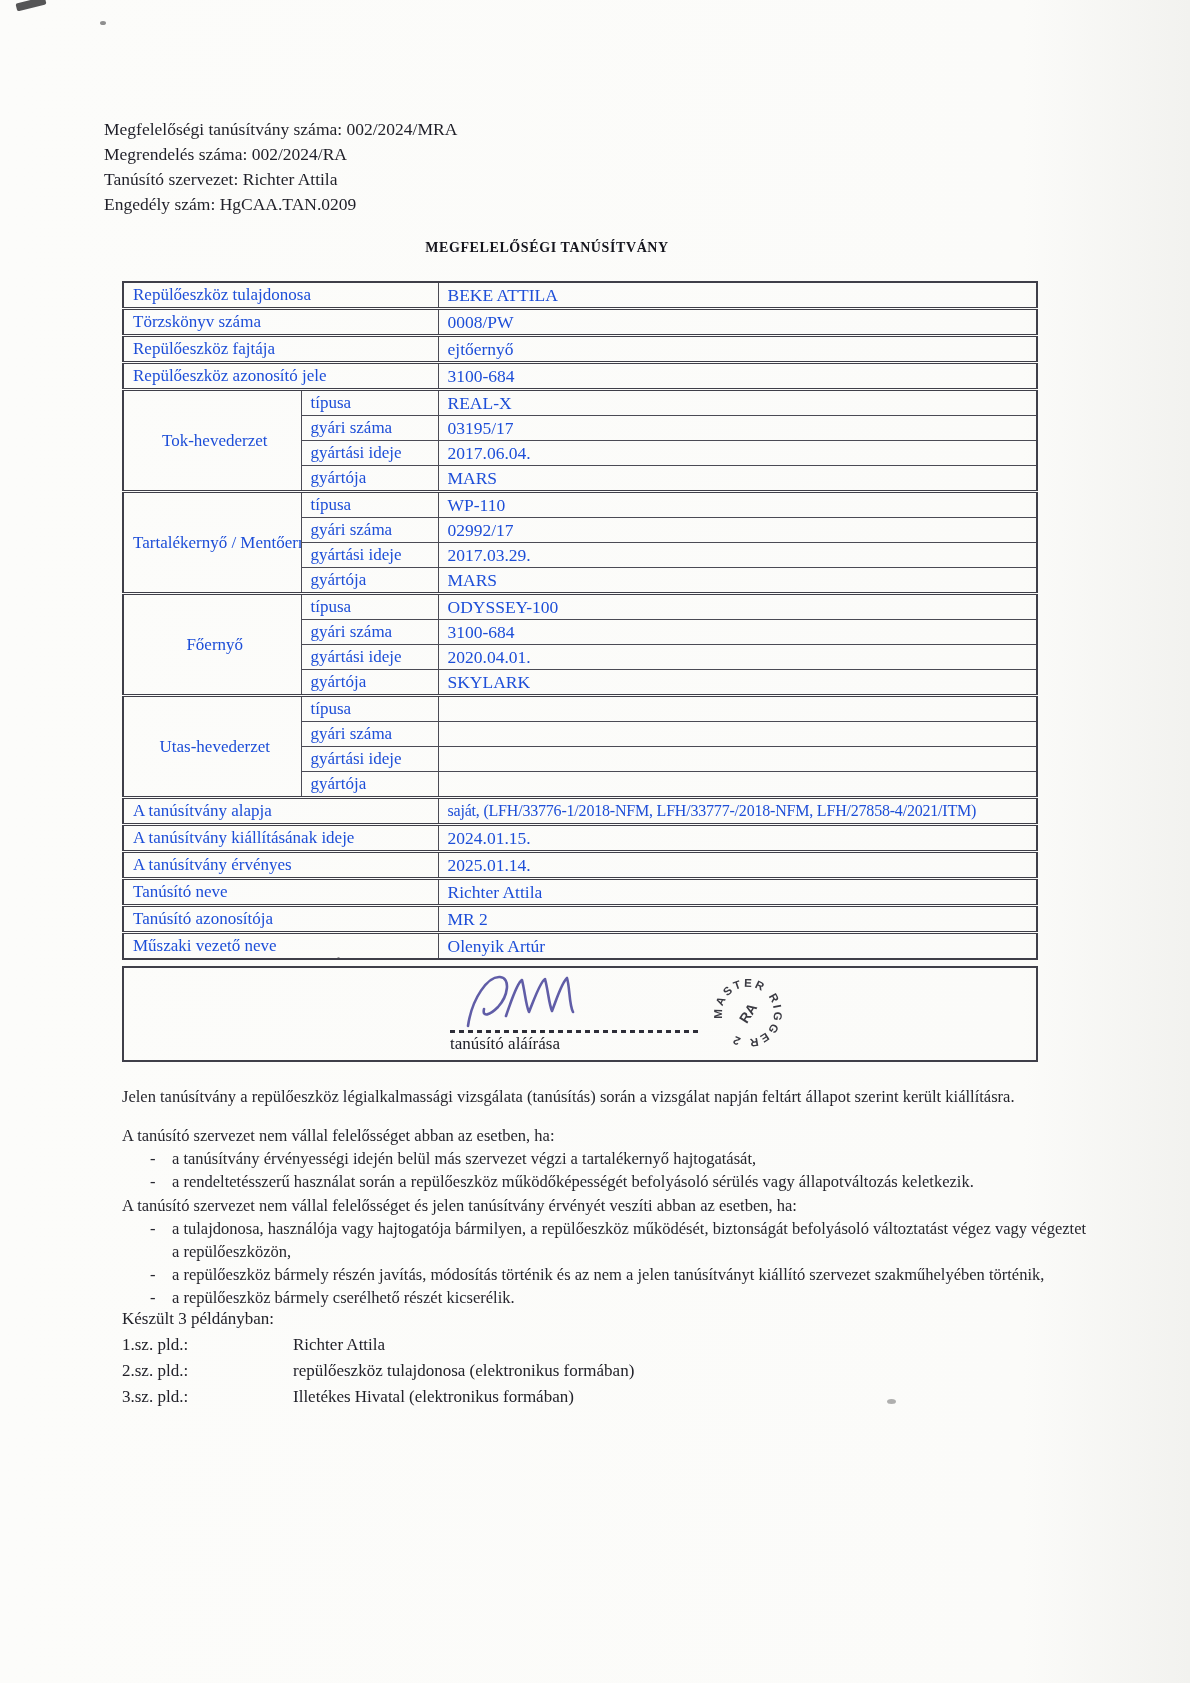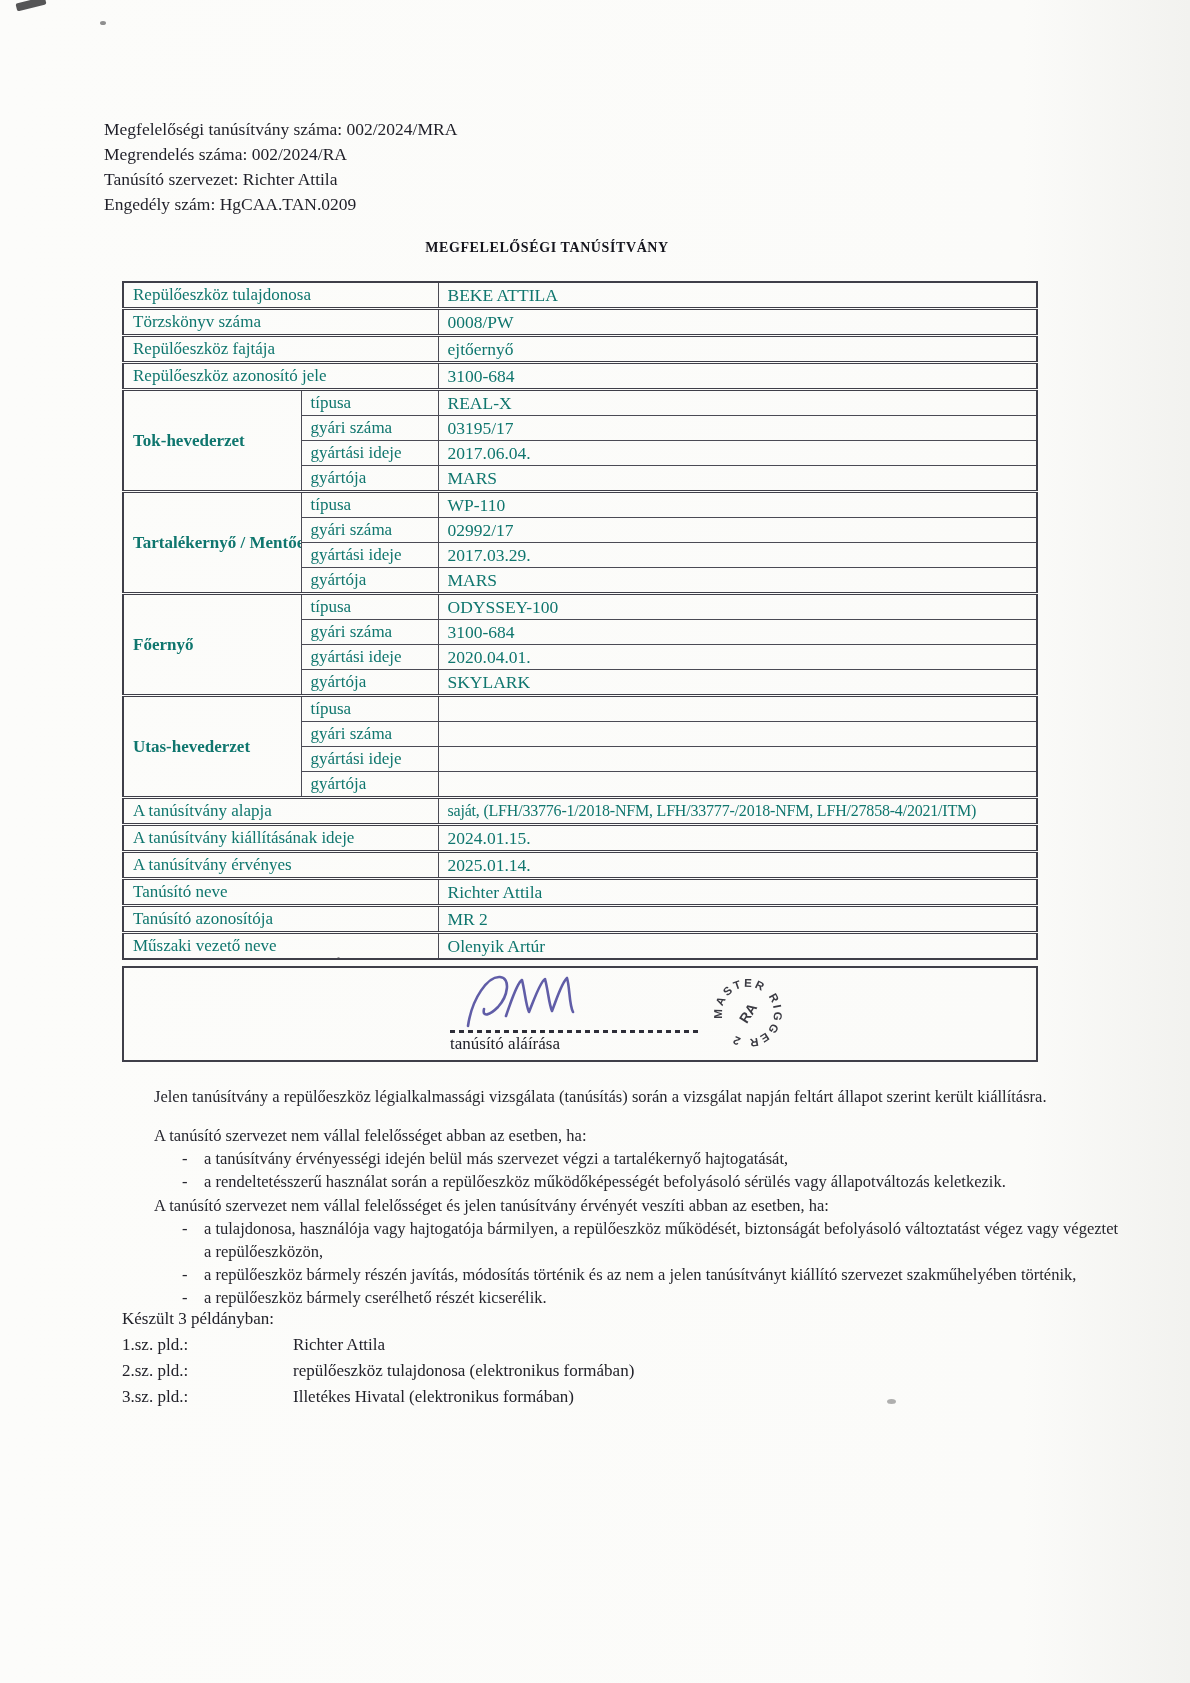--- a/index.html
+++ b/index.html
@@ -20,40 +20,40 @@
   
   .doc-header{top:117px;left:104px;font-size:17.5px;line-height:25px;color:#1f1f28;}
 
   
   .doc-title{top:240px;left:122px;width:850px;text-align:center;
     font-size:14px;font-weight:bold;letter-spacing:.6px;color:#15151d;}
 
   
   .tbl-wrap{top:281px;left:122px;}
   table.ctable{border-collapse:collapse;width:916px;table-layout:fixed;
-    font-size:17px;color:#0f766e;}
+    font-size:17px;color:#1d4ed8;}
   table.ctable{border:2px solid #3f3f49;}
   table.ctable td{border:1px solid #4b4b55;height:24px;padding:0 4px 0 9px;
     vertical-align:middle;overflow:hidden;white-space:nowrap;}
   table.ctable tr.sec>td{border-top:3px double #3f3f49;}
-  td.grp{text-align:left;white-space:pre-line;line-height:19px;padding:0 2px;font-weight:bold;}
+  td.grp{text-align:center;white-space:pre-line;line-height:19px;padding:0 2px;}
   td.val{font-size:17.5px;}
   td.val-sm{font-size:16px;letter-spacing:-.2px;}
 
   
   .sigbox{top:966px;left:122px;width:912px;height:92px;border:2px solid #3f3f49;
     background:transparent;}
   .sig-svg{left:318px;top:2px;}
   .sig-line{left:326px;top:62px;width:252px;height:3px;
     background:repeating-linear-gradient(90deg,#2e2e38 0 5px,transparent 5px 9px);}
   .sig-caption{left:326px;top:66px;width:252px;text-align:left;font-size:17px;color:#22222a;}
   .stamp-svg{left:582px;top:3px;}
 
   
-  .para{left:122px;width:972px;font-size:16.5px;line-height:23px;color:#26262e;margin-left:32px;}
+  .para{left:122px;width:972px;font-size:16.5px;line-height:23px;color:#26262e;}
   .p1{top:1085px;}
   .p2{top:1124px;}
   .p3{top:1194px;}
   .bullets{margin:0;padding:0;list-style:none;}
   .bullet{display:flex;}
   .bullet .dash{width:22px;margin-left:28px;flex:none;text-align:left;}
   .bullet .btxt{flex:1;}
 
   
   .copies{top:1306px;left:122px;font-size:17px;line-height:26px;color:#22222a;}

